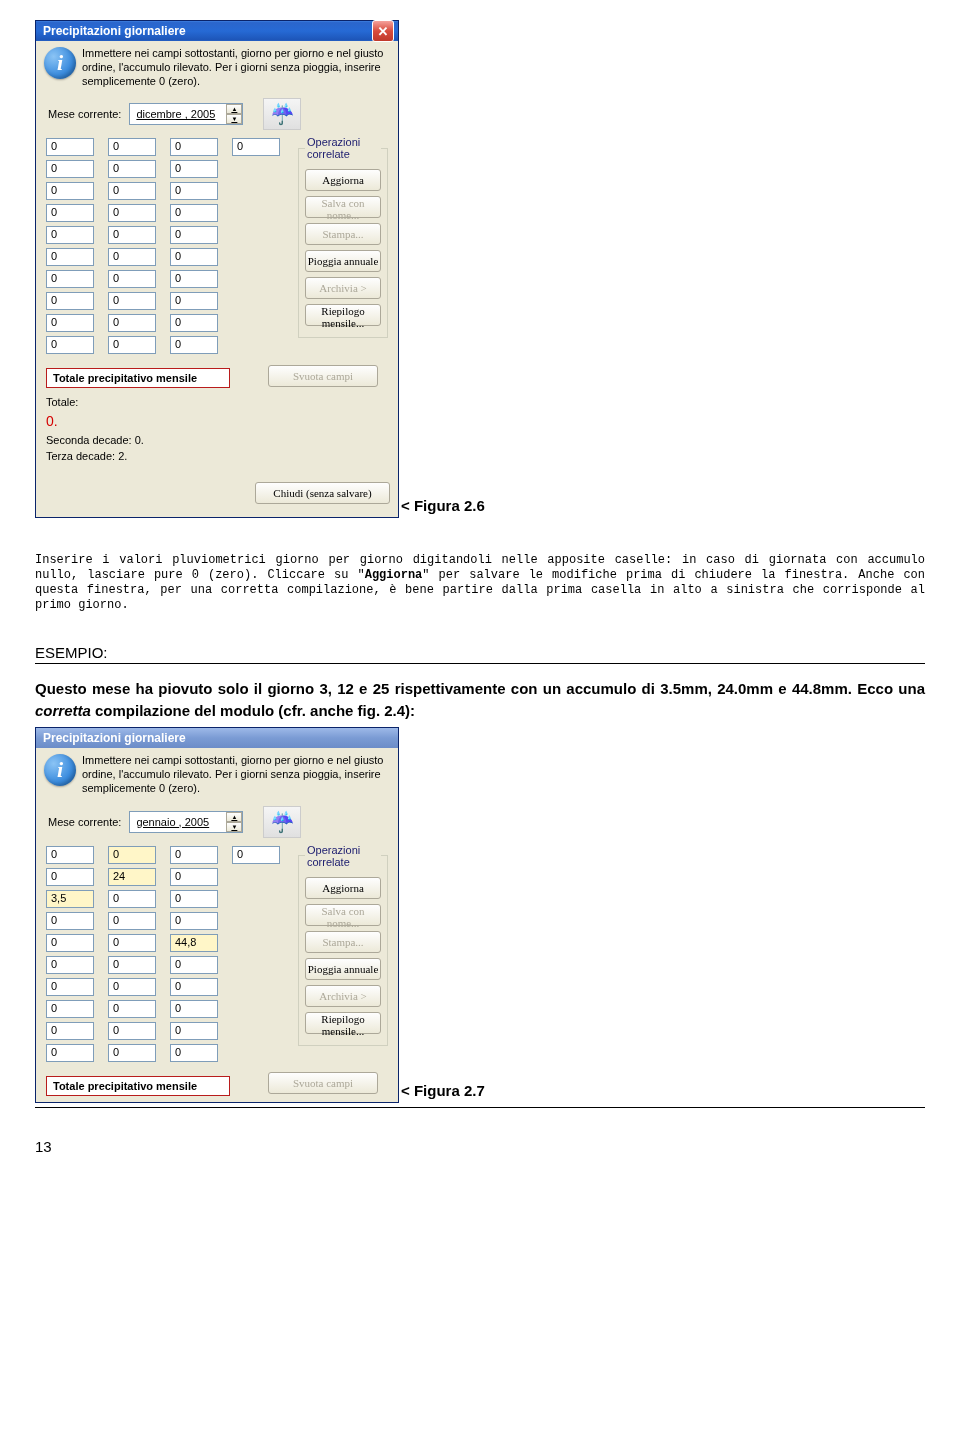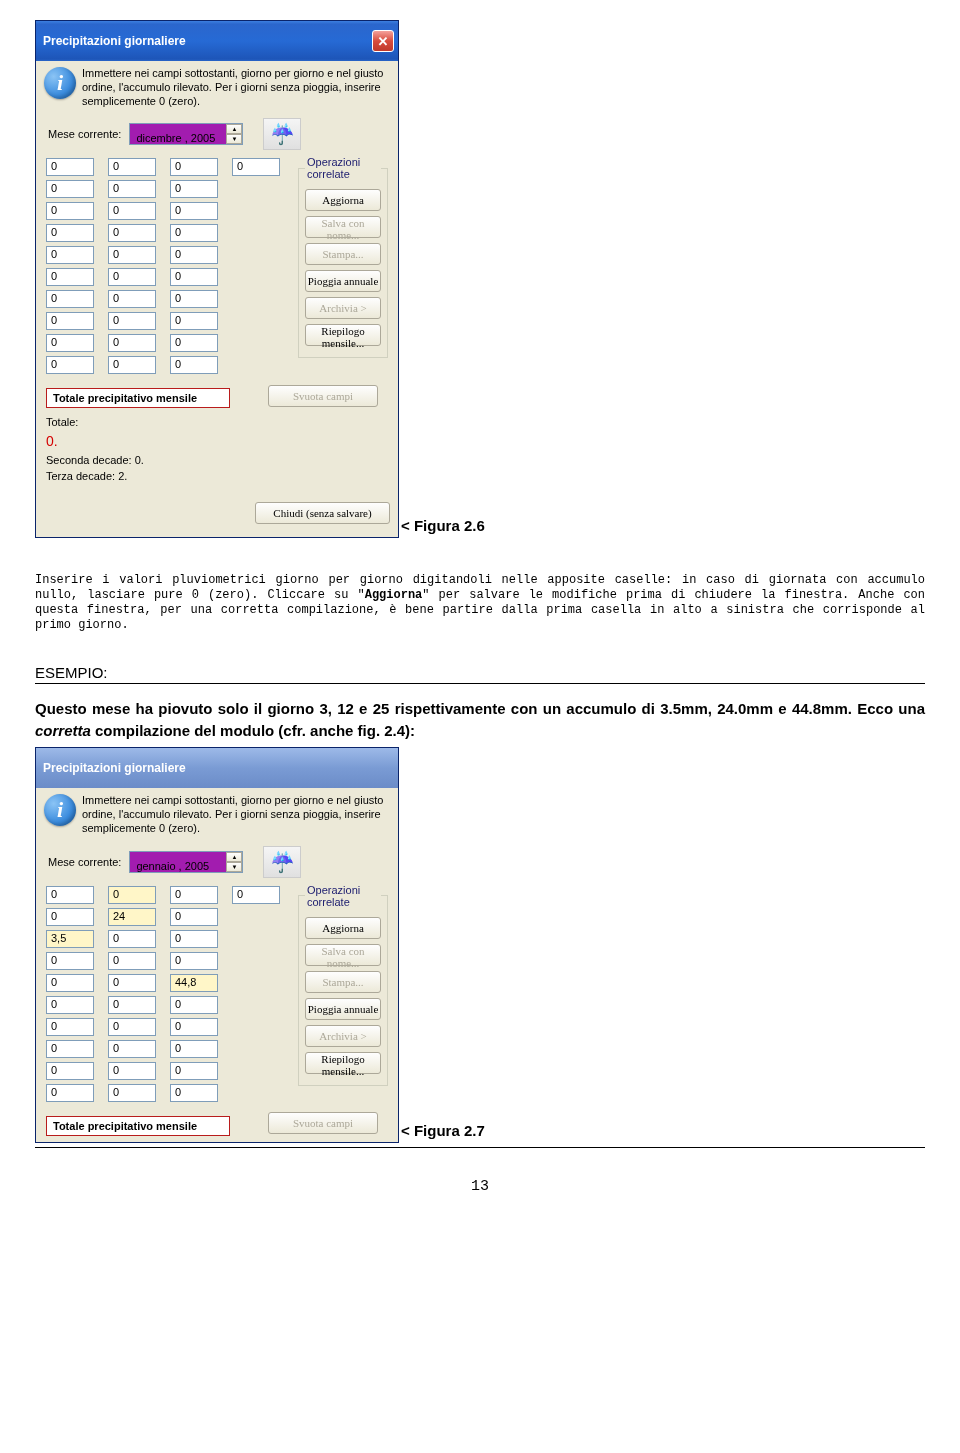--- a/index.html
+++ b/index.html
@@ -1,25 +1,25 @@
 <!DOCTYPE html>
 <html><head>
 <meta charset="utf-8">
 <style>
 body { margin:0; padding:20px 35px; font-family:"Times New Roman",serif; font-size:16px; background:#fff; color:#000; width:960px; box-sizing:border-box; }
 .dialog { width:362px; background:#ECE9D8; border:1px solid #0A246A; font-family:Tahoma,Arial,sans-serif; font-size:11px; margin-bottom:4px; }
-.titlebar { height:40px; background:linear-gradient(to bottom,#3C7FE0 0%,#2B66CC 8%,#266AD5 50%,#1D55B8 95%,#2865C8 100%); display:flex; align-items:center; padding:0 4px; color:#fff; font-weight:bold; font-size:12px; }
+.titlebar { height:20px; background:linear-gradient(to bottom,#3C7FE0 0%,#2B66CC 8%,#266AD5 50%,#1D55B8 95%,#2865C8 100%); display:flex; align-items:center; padding:0 4px; color:#fff; font-weight:bold; font-size:12px; }
 .titlebar .title { flex:1; padding-left:3px; }
 .closebtn { width:20px; height:20px; background:linear-gradient(to bottom,#F5A19B,#D84C3D 50%,#C0392B); border:1px solid #fff; border-radius:3px; display:flex; align-items:center; justify-content:center; cursor:pointer; font-family:Arial; font-weight:bold; font-size:13px; color:#fff; }
 .info-row { display:flex; padding:6px 8px 2px 8px; align-items:flex-start; }
 .info-icon { width:32px; height:32px; border-radius:50%; background:radial-gradient(circle at 30% 30%,#8BC4F5,#3B8CDE 60%,#1B5FA8); color:#fff; font-family:"Times New Roman",serif; font-style:italic; font-weight:bold; font-size:22px; display:flex; align-items:center; justify-content:center; flex:0 0 32px; margin-right:6px; box-shadow:inset -2px -2px 4px rgba(0,0,0,0.2),0 1px 2px rgba(0,0,0,0.3); }
 .info-text { font-size:11px; line-height:1.25; }
 .mese-row { display:flex; align-items:center; padding:8px 10px 6px 12px; }
 .mese-label { font-size:11px; margin-right:8px; }
-.combo { background:#a21caf; border:1px solid #7F9DB9; width:112px; height:20px; display:flex; align-items:flex-end; position:relative; }
+.combo { background:#ffffff; border:1px solid #7F9DB9; width:112px; height:20px; display:flex; align-items:center; position:relative;text-decoration:underline; }
 .combo-text { padding-left:6px; font-size:11px; flex:1; }
 .spin { display:flex; flex-direction:column; width:16px; height:100%; }
 .spin-btn { flex:1; background:linear-gradient(#fdfdfd,#ECE9D8); border:1px solid #ACA899; font-size:6px; display:flex; align-items:center; justify-content:center; cursor:pointer; }
 .umbrella-img { width:36px; height:30px; margin-left:20px; background:linear-gradient(#f5f5f5,#e0e0e0); border:1px solid #ccc; display:flex; align-items:center; justify-content:center; font-size:20px; }
 .data-section { display:flex; padding:0 10px 6px 10px; }
 .grid { display:flex; }
 .grid .col { display:flex; flex-direction:column; }
 .dinput { width:48px; height:18px; border:1px solid #7F9DB9; background:#fff; font-size:11px; padding:1px 0 1px 4px; margin:2px 14px 2px 0; box-sizing:border-box; }
 .dinput.hl { background:#FFF6C8; }
 .ops-panel { margin-left:4px; width:126px; }
@@ -34,21 +34,21 @@
 .bottom-bar { display:flex; justify-content:flex-end; padding:6px 8px 8px 8px; }
 .wbtn.wide { width:135px; }
 .wbtn.sv { width:110px; margin-top:-8px; }
 .caption-row { display:flex; align-items:flex-end; }
 .caption { font-family:Verdana,Arial,sans-serif; font-size:15px; font-weight:bold; margin-left:2px; margin-bottom:8px; }
 .bodytext { font-family:Liberation Mono, monospace; font-size:12px; line-height:1.25; margin:31px 0; text-align:justify; }
 .heading { font-family:Verdana,Arial,sans-serif; font-size:15px; font-weight:normal; margin:18px 0 2px 0; }
 hr.thin { border:none; border-top:1px solid #000; margin:0; }
 .example { font-family:Verdana,Arial,sans-serif; font-size:15px; font-weight:bold; line-height:1.45; margin:14px 0 6px 0; text-align:justify; }
 .example em { font-style:italic; }
-.pagenum { text-align:center; font-family:Liberation Mono, monospace; font-size:15px; margin-top:30px; }
+.pagenum { text-align:left; font-family:Liberation Sans, sans-serif; font-size:15px; margin-top:30px; }
 hr.thick { border:none; border-top:1px solid #000; margin:2px 0 14px 0; }
 </style>
 </head>
 <body>
 
 <div class="caption-row">
 <div class="dialog">
   <div class="titlebar">
     <span class="title">Precipitazioni giornaliere</span>
     <div class="closebtn">✕</div>

